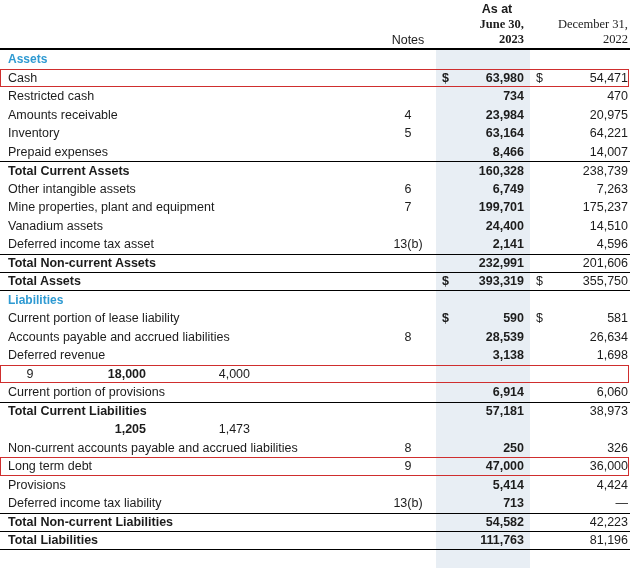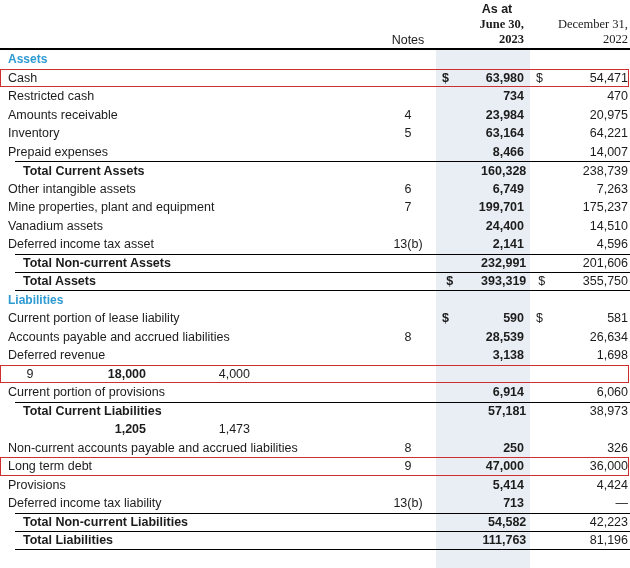--- a/index.html
+++ b/index.html
@@ -67,21 +67,21 @@
     font-weight: bold;
     font-size: 12px;
   }
   .row {
     position: relative;
     display: flex;
     align-items: center;
     height: 18.5px;
     box-sizing: border-box;
   }
-  .row.bt { border-top: 1px solid var(--rule); margin-left: 15px; }
+  .row.bt { border-top: 1px solid var(--rule); }
   .row.bb { border-bottom: 1px solid var(--rule); }
   .row.redbox::after {
     content: "";
     position: absolute;
     left: 0; right: 1px; top: 0; bottom: 0;
     border: 1px solid var(--red);
     pointer-events: none;
   }
   .val { display: flex; justify-content: space-between; align-items: baseline; }
   .b { font-weight: bold; }

